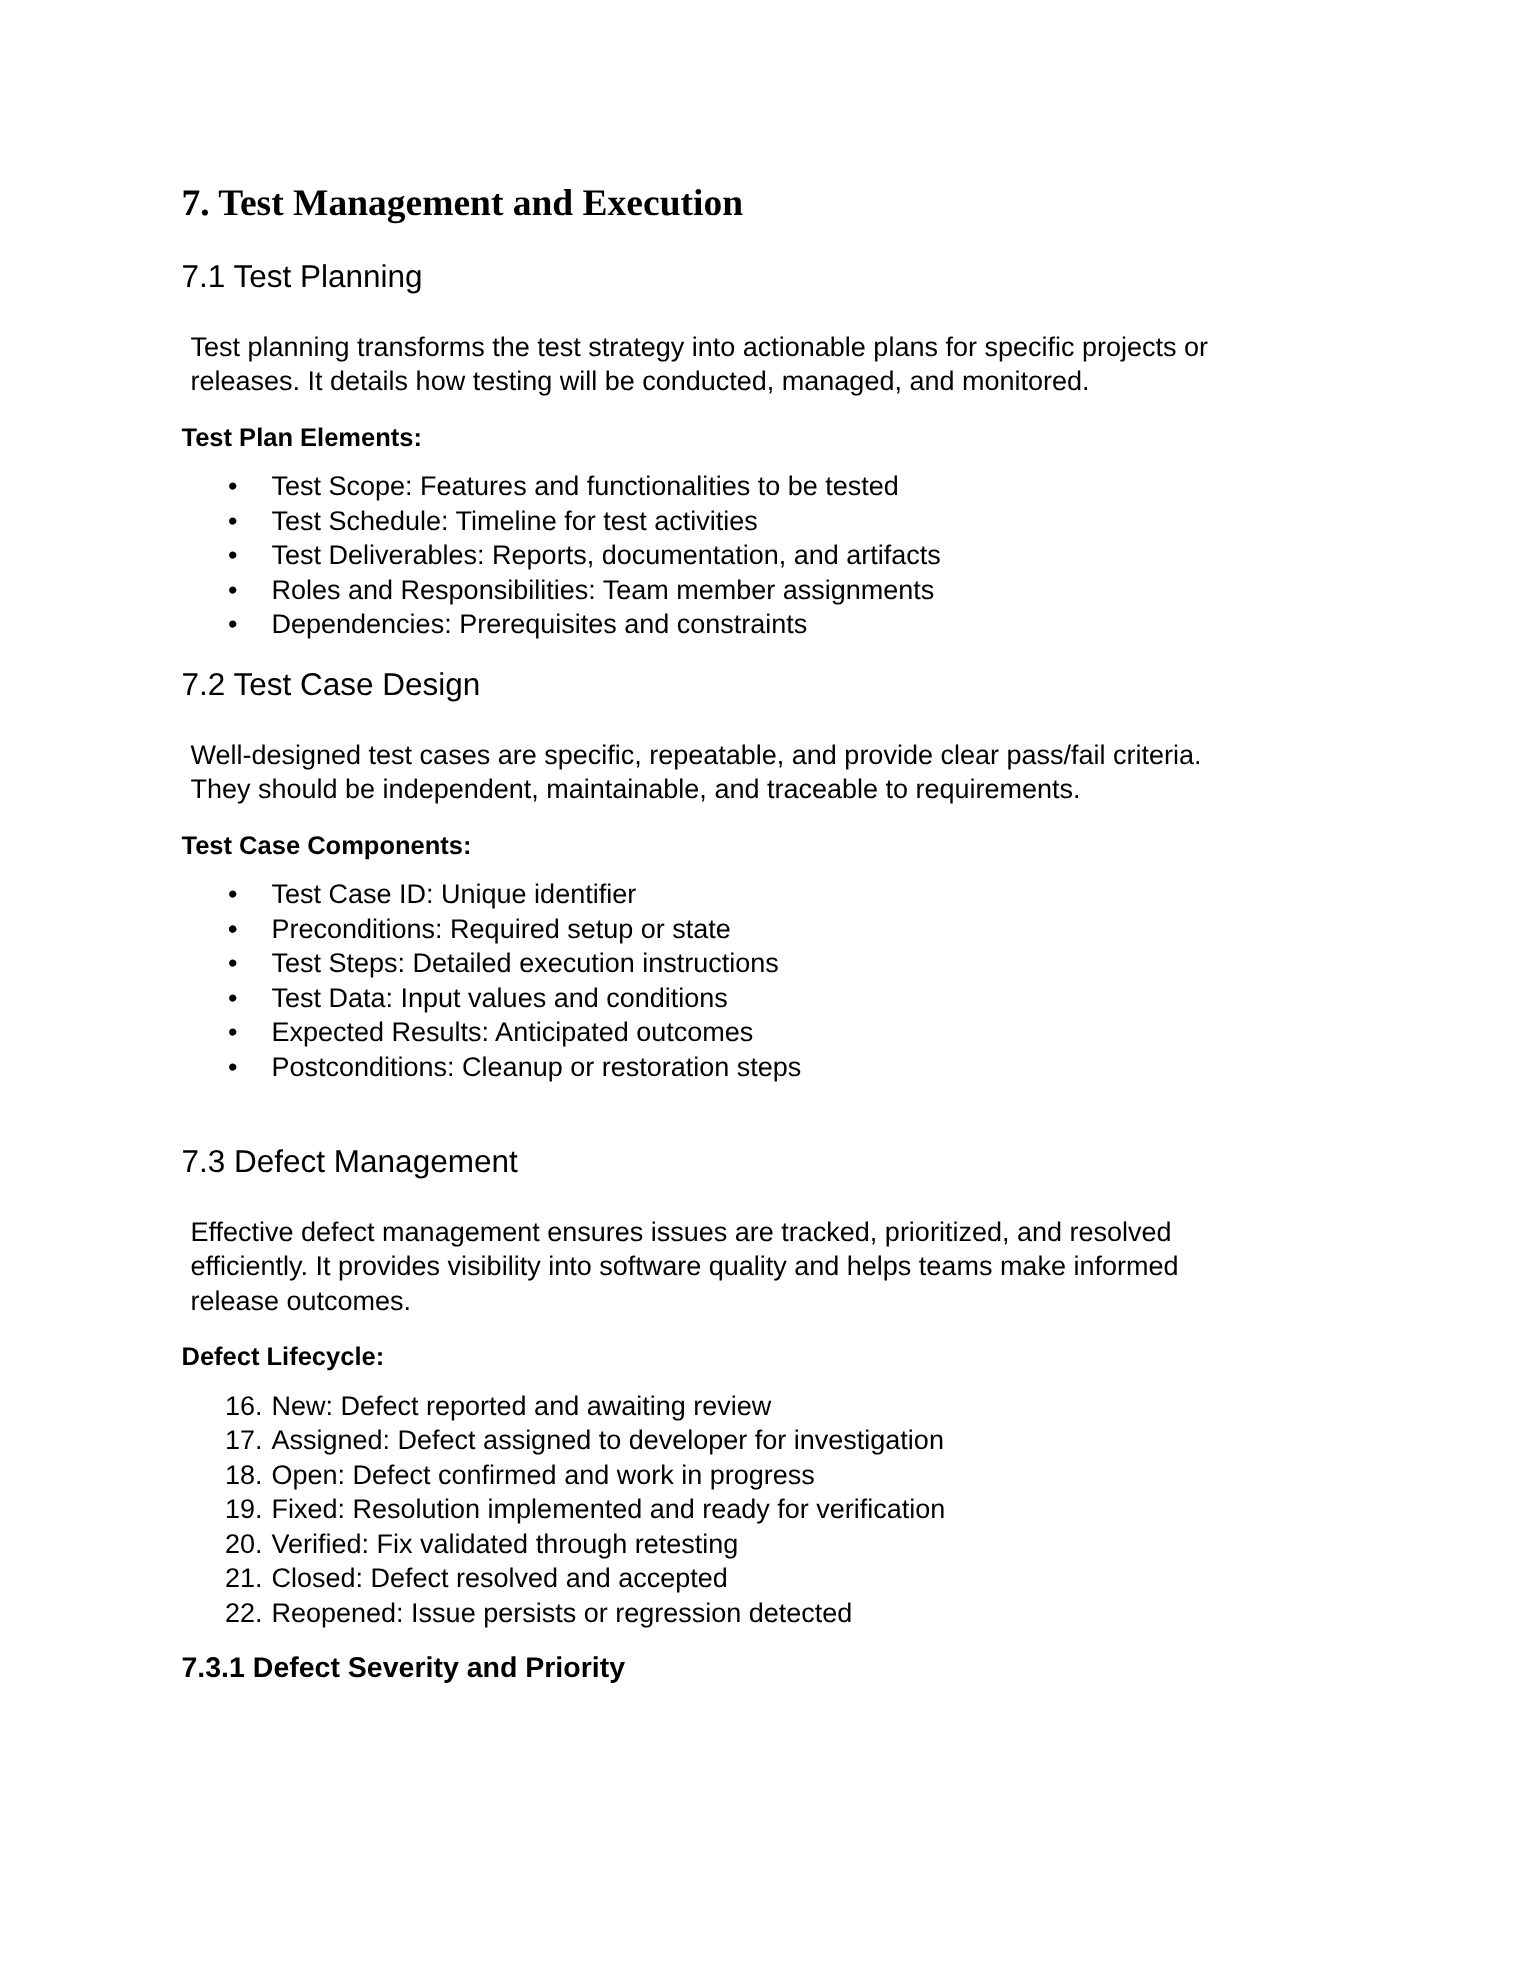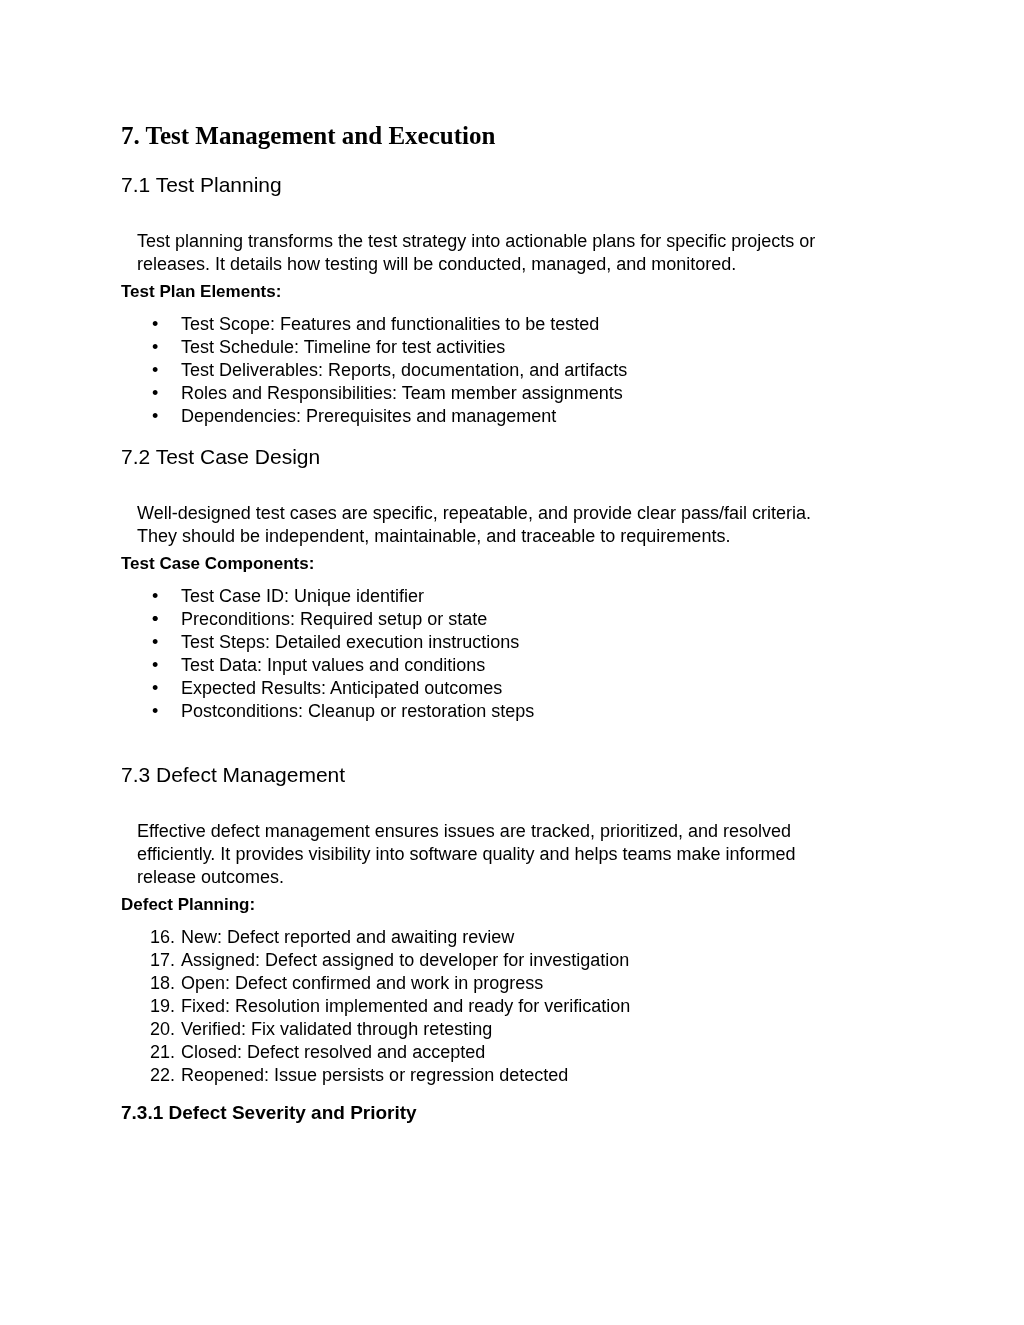--- a/index.html
+++ b/index.html
@@ -14,21 +14,21 @@
     }
     h2 {
       margin: 0; font-size: 21px; font-weight: normal; line-height: 28px; white-space: nowrap;
       position: absolute; left: 0;
     }
     h3 {
       margin: 0; font-size: 19px; font-weight: bold; line-height: 26px; white-space: nowrap;
       position: absolute; left: 0;
     }
     p {
-      margin: 16px; font-size: 18px; line-height: 23px; position: absolute; left: 0; width: 780px;
+      margin: 6px; font-size: 18px; line-height: 23px; position: absolute; left: 0; width: 780px;
     }
     .label {
       margin: 0; font-size: 17px; font-weight: bold; line-height: 22px; position: absolute; left: 0;
     }
     ul, ol { margin: 0; padding: 0; list-style: none; position: absolute; left: 0; width: 780px; }
     li { font-size: 18px; line-height: 23px; position: relative; padding-left: 60px; white-space: nowrap; }
     ul li .bullet { position: absolute; left: 31px; top: 0; }
     ol li .num { position: absolute; left: 29px; top: 0; text-align: right; }
   </style>
 </head>
@@ -41,21 +41,21 @@
   <p style="top:214px">
     <span>Test planning transforms the test strategy into actionable plans for specific projects or</span><br>
     <span>releases. It details how testing will be conducted, managed, and monitored.</span>
   </p>
   <div class="label" style="top:281px">Test Plan Elements:</div>
   <ul style="top:313px">
     <li><span class="bullet">•</span><span>Test Scope: Features and functionalities to be tested</span></li>
     <li><span class="bullet">•</span><span>Test Schedule: Timeline for test activities</span></li>
     <li><span class="bullet">•</span><span>Test Deliverables: Reports, documentation, and artifacts</span></li>
     <li><span class="bullet">•</span><span>Roles and Responsibilities: Team member assignments</span></li>
-    <li><span class="bullet">•</span><span>Dependencies: Prerequisites and management</span></li>
+    <li><span class="bullet">•</span><span>Dependencies: Prerequisites and constraints</span></li>
   </ul>
 
   <h2 style="top:443px">7.2 Test Case Design</h2>
   <p style="top:486px">
     <span>Well-designed test cases are specific, repeatable, and provide clear pass/fail criteria.</span><br>
     <span>They should be independent, maintainable, and traceable to requirements.</span>
   </p>
   <div class="label" style="top:553px">Test Case Components:</div>
   <ul style="top:585px">
     <li><span class="bullet">•</span><span>Test Case ID: Unique identifier</span></li>
@@ -66,21 +66,21 @@
     <li><span class="bullet">•</span><span>Expected Results: Anticipated outcomes</span></li>
     <li><span class="bullet">•</span><span>Postconditions: Cleanup or restoration steps</span></li>
   </ul>
 
   <h2 style="top:761px">7.3 Defect Management</h2>
   <p style="top:804px">
     <span>Effective defect management ensures issues are tracked, prioritized, and resolved</span><br>
     <span>efficiently. It provides visibility into software quality and helps teams make informed</span><br>
     <span>release outcomes.</span>
   </p>
-  <div class="label" style="top:894px">Defect Planning:</div>
+  <div class="label" style="top:894px">Defect Lifecycle:</div>
   <ol style="top:926px">
     <li><span class="num">16.</span><span>New: Defect reported and awaiting review</span></li>
     <li><span class="num">17.</span><span>Assigned: Defect assigned to developer for investigation</span></li>
     <li><span class="num">18.</span><span>Open: Defect confirmed and work in progress</span></li>
     <li><span class="num">19.</span><span>Fixed: Resolution implemented and ready for verification</span></li>
     <li><span class="num">20.</span><span>Verified: Fix validated through retesting</span></li>
     <li><span class="num">21.</span><span>Closed: Defect resolved and accepted</span></li>
     <li><span class="num">22.</span><span>Reopened: Issue persists or regression detected</span></li>
   </ol>
 

